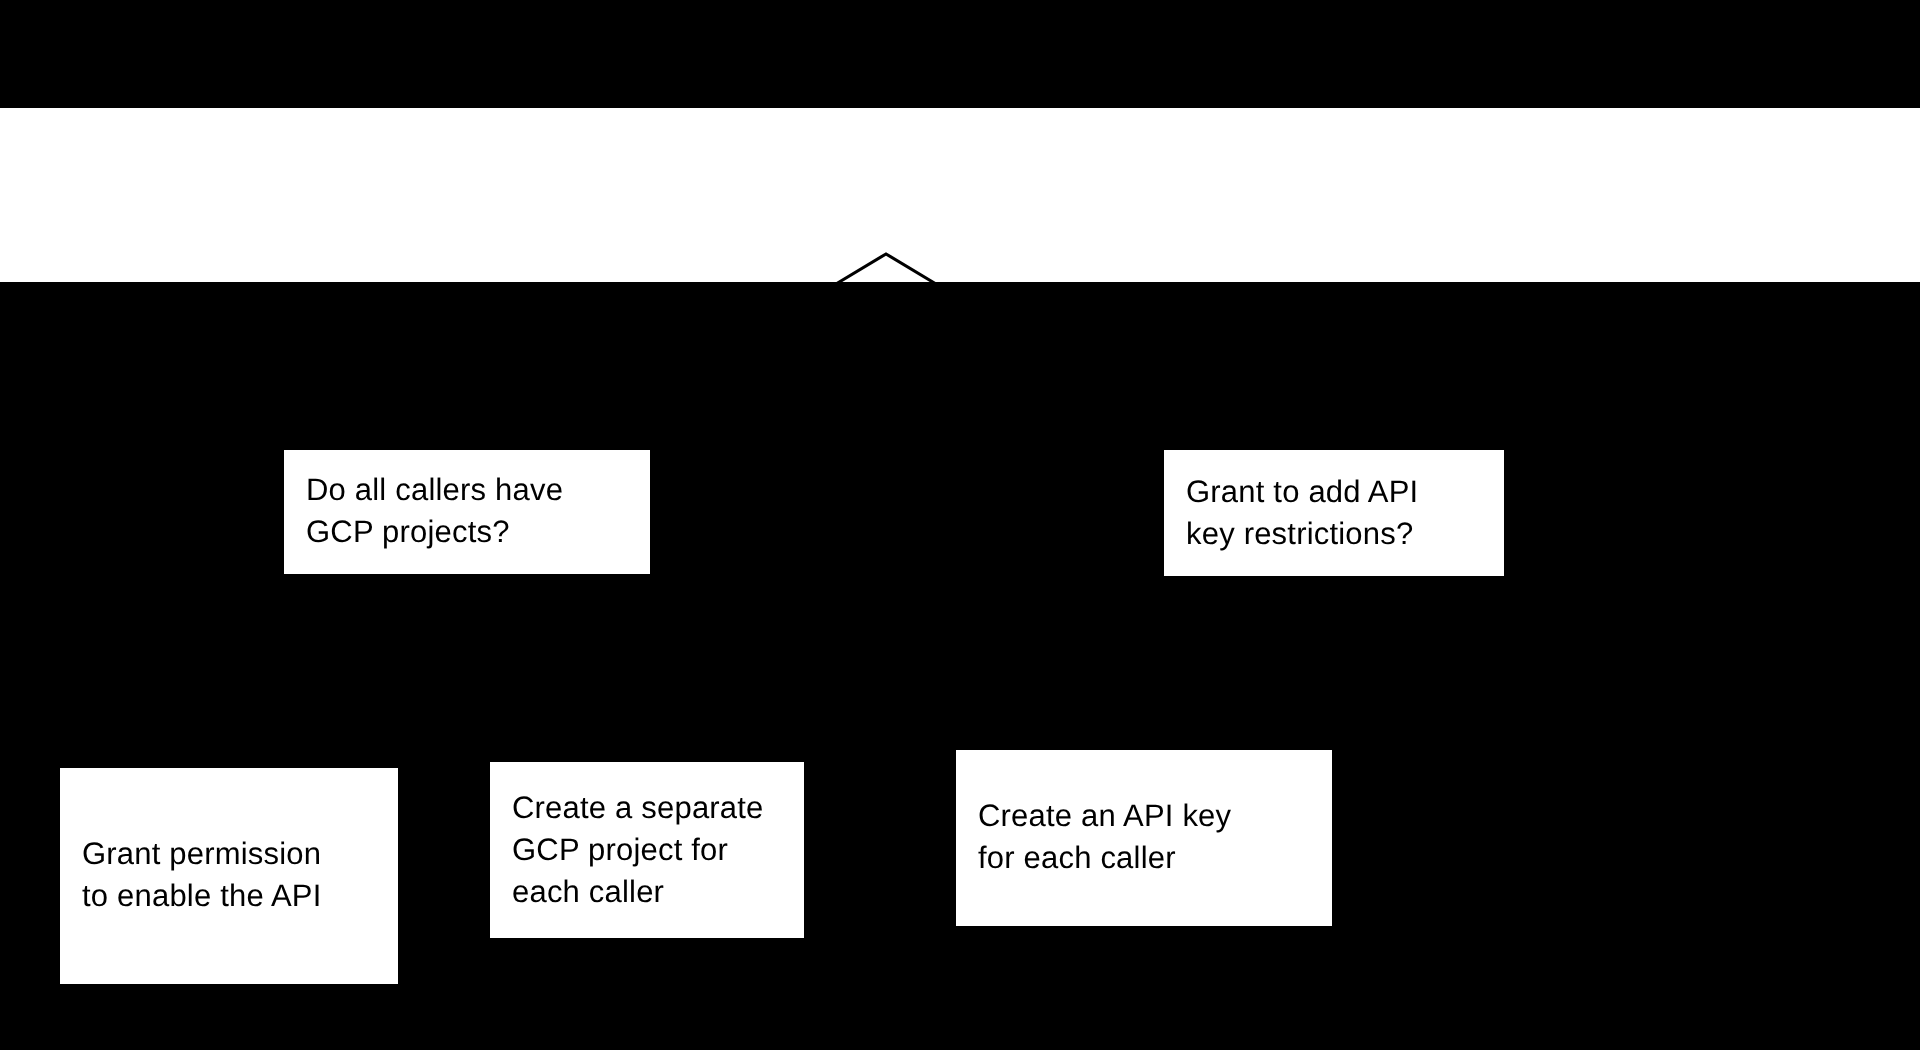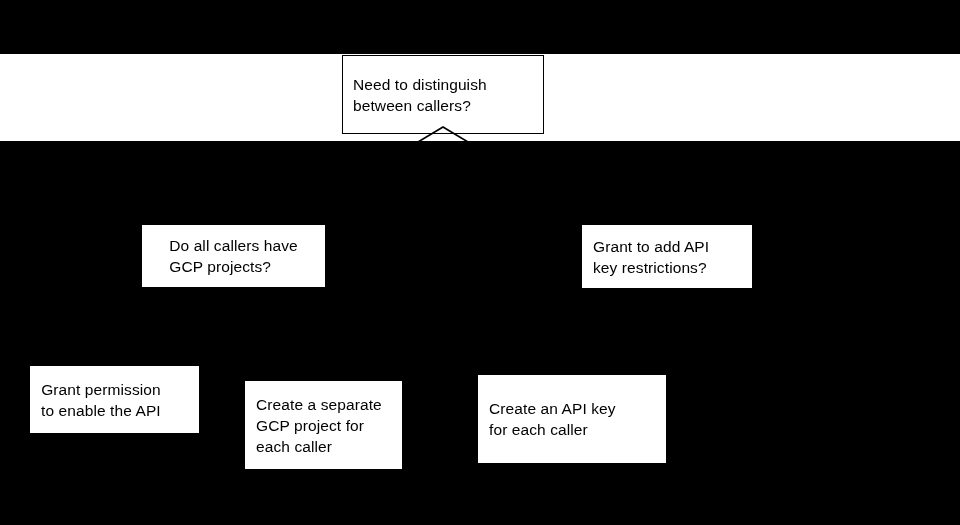--- a/index.html
+++ b/index.html
@@ -63,35 +63,33 @@
     top: 55px;
     width: 202px;
     height: 79px;
   }
   
   #node-gcp-projects {
     left: 142px;
     top: 225px;
     width: 183px;
     height: 62px;
-    justify-content: center;
   }
   #node-key-restrictions {
     left: 582px;
     top: 225px;
     width: 170px;
     height: 63px;
   }
   
   #node-grant-permission {
     left: 30px;
-    top: 366px;
+    top: 384px;
     width: 169px;
-    height: 67px;
-    text-align: right;
+    height: 108px;
   }
   #node-separate-project {
     left: 245px;
     top: 381px;
     width: 157px;
     height: 88px;
     align-items: center;
   }
   #node-key-each-caller {
     left: 478px;
@@ -122,24 +120,20 @@
     height: 20px;
   }
 </style>
 </head>
 <body>
 
 <div id="canvas">
 
   <div class="band" id="band-row-root"></div>
 
-  <div class="node node-outlined" id="node-root">
-    <span class="node-text">Need to distinguish
-between callers?</span>
-  </div>
 
   <div class="connector" id="connector-root-down">
     <svg viewBox="0 0 62 20" xmlns="http://www.w3.org/2000/svg">
       <polyline points="1,19 31,1 61,19" fill="none" stroke="#000000" stroke-width="1.6" stroke-linejoin="miter" stroke-linecap="butt"></polyline>
     </svg>
   </div>
 
   <div class="node node-plain" id="node-gcp-projects">
     <span class="node-text">Do all callers have
 GCP projects?</span>

